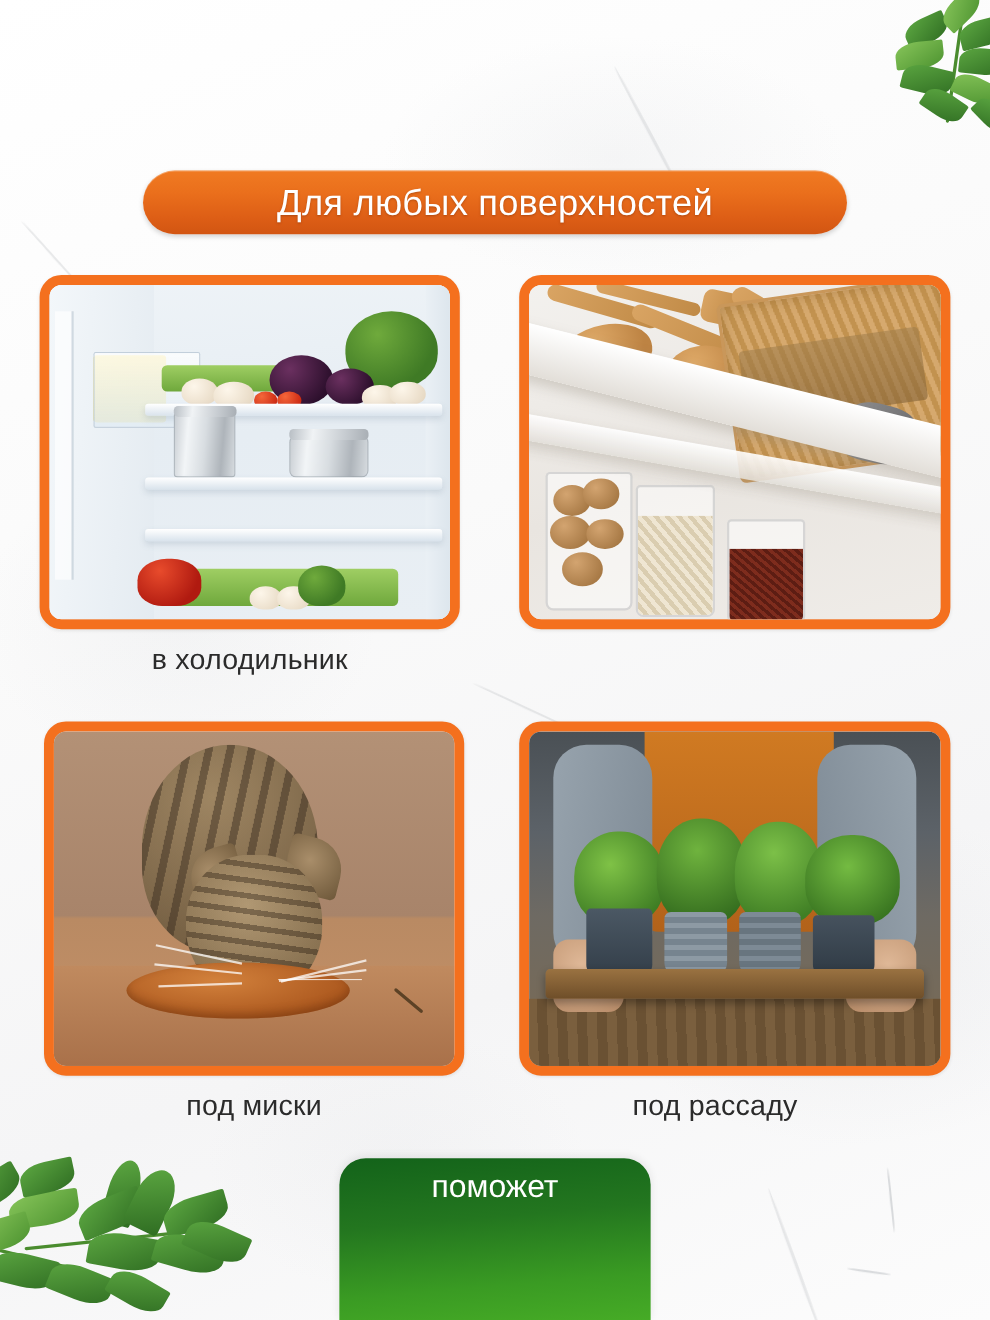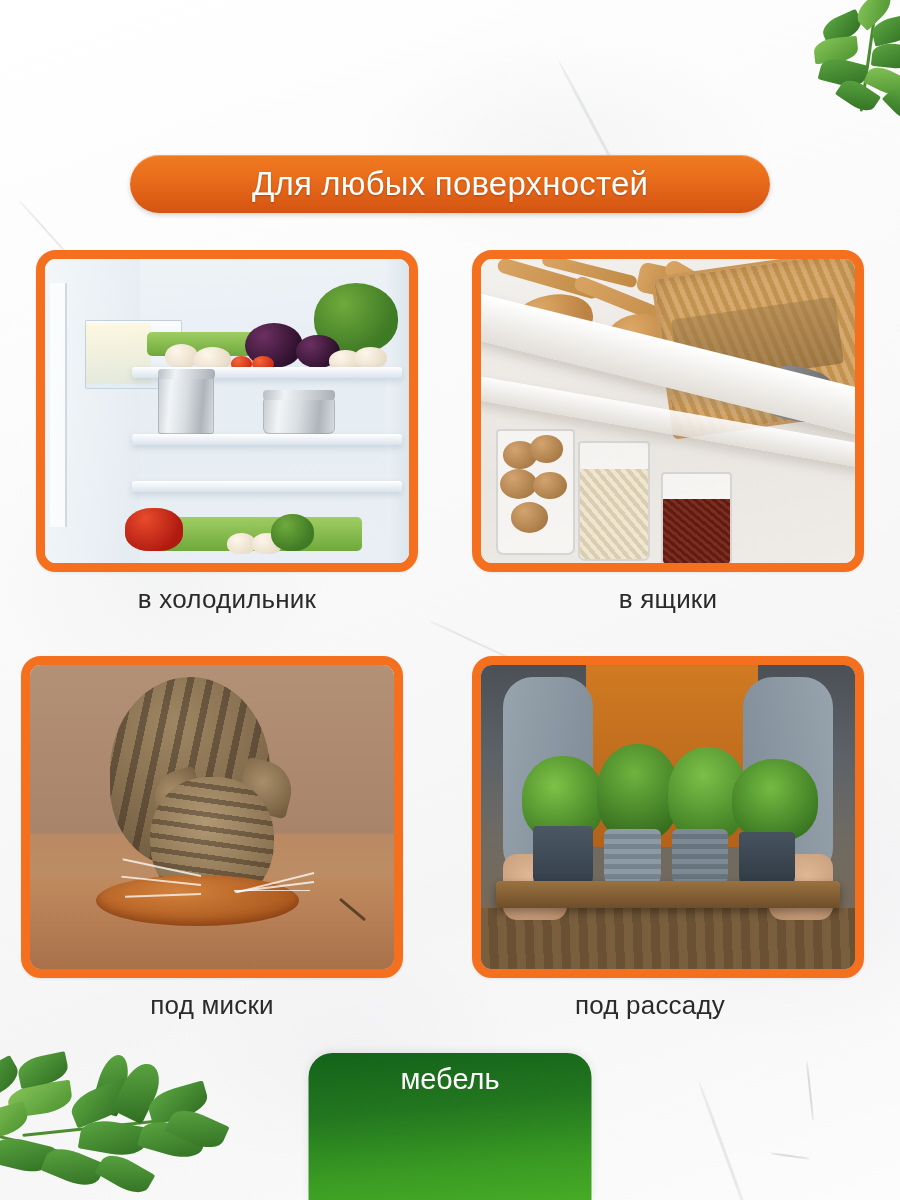--- a/index.html
+++ b/index.html
@@ -255,24 +255,23 @@
             <div class="jar" style="left:26%;top:60%;width:18%;height:38%;">
                 <div class="beans"></div>
               </div>
             <div class="jar" style="left:48%;top:70%;width:18%;height:30%;">
                 <div class="seeds"></div>
               </div>
             <div class="dr-shelf" style="left:-4%;top:50%;width:112%;height:8%;transform:rotate(10deg);opacity:.9;"></div>
           </div>
         </div>
       </div>
-      <div class="cap">в ящики</div>
     </div>
 
-    <div class="cell" style="left:21px;top:406px;width:382px;">
+    <div class="cell" style="left:40px;top:406px;width:382px;">
       <div class="card" style="width:382px;height:322px;">
         <div class="photo">
           <div class="cat">
             <div class="catTable"></div>
             <div class="catBody" style="left:22%;top:4%;width:44%;height:62%;"></div>
             <div class="ear" style="left:34%;top:35%;width:13%;height:16%;border-radius:58% 10% 58% 10%;transform:rotate(-16deg);"></div>
             <div class="ear" style="left:58%;top:32%;width:14%;height:17%;border-radius:10% 58% 10% 58%;transform:rotate(14deg);"></div>
             <div class="catHead" style="left:33%;top:37%;width:34%;height:43%;"></div>
             <div class="dish" style="left:18%;top:69%;width:56%;height:17%;"></div>
             <div class="whisk" style="left:25%;top:69%;width:22%;transform:rotate(12deg);"></div>
@@ -311,21 +310,21 @@
         </div>
       </div>
       <div class="cap">
         <div>под рассаду</div>
       </div>
     </div>
 
   </div>
 
   <div class="greenbadge">
-    <div class="gb1">мебель</div>
+    <div class="gb1">поможет</div>
   </div>
 
   <div class="leafwrap" style="right:-10px;top:-6px;width:130px;height:150px;">
     <div class="stem" style="left:86px;top:26px;width:3px;height:92px;transform:rotate(8deg);"></div>
     <div class="lf" style="left:42px;top:22px;width:40px;height:23px;transform:rotate(-24deg);"></div>
     <div class="lf light" style="left:34px;top:44px;width:44px;height:24px;transform:rotate(-6deg);"></div>
     <div class="lf" style="left:40px;top:66px;width:46px;height:25px;transform:rotate(14deg);"></div>
     <div class="lf" style="left:58px;top:90px;width:40px;height:23px;transform:rotate(34deg);"></div>
     <div class="lf light" style="left:74px;top:4px;width:40px;height:22px;transform:rotate(-44deg);"></div>
     <div class="lf" style="left:92px;top:24px;width:42px;height:24px;transform:rotate(-14deg);"></div>

